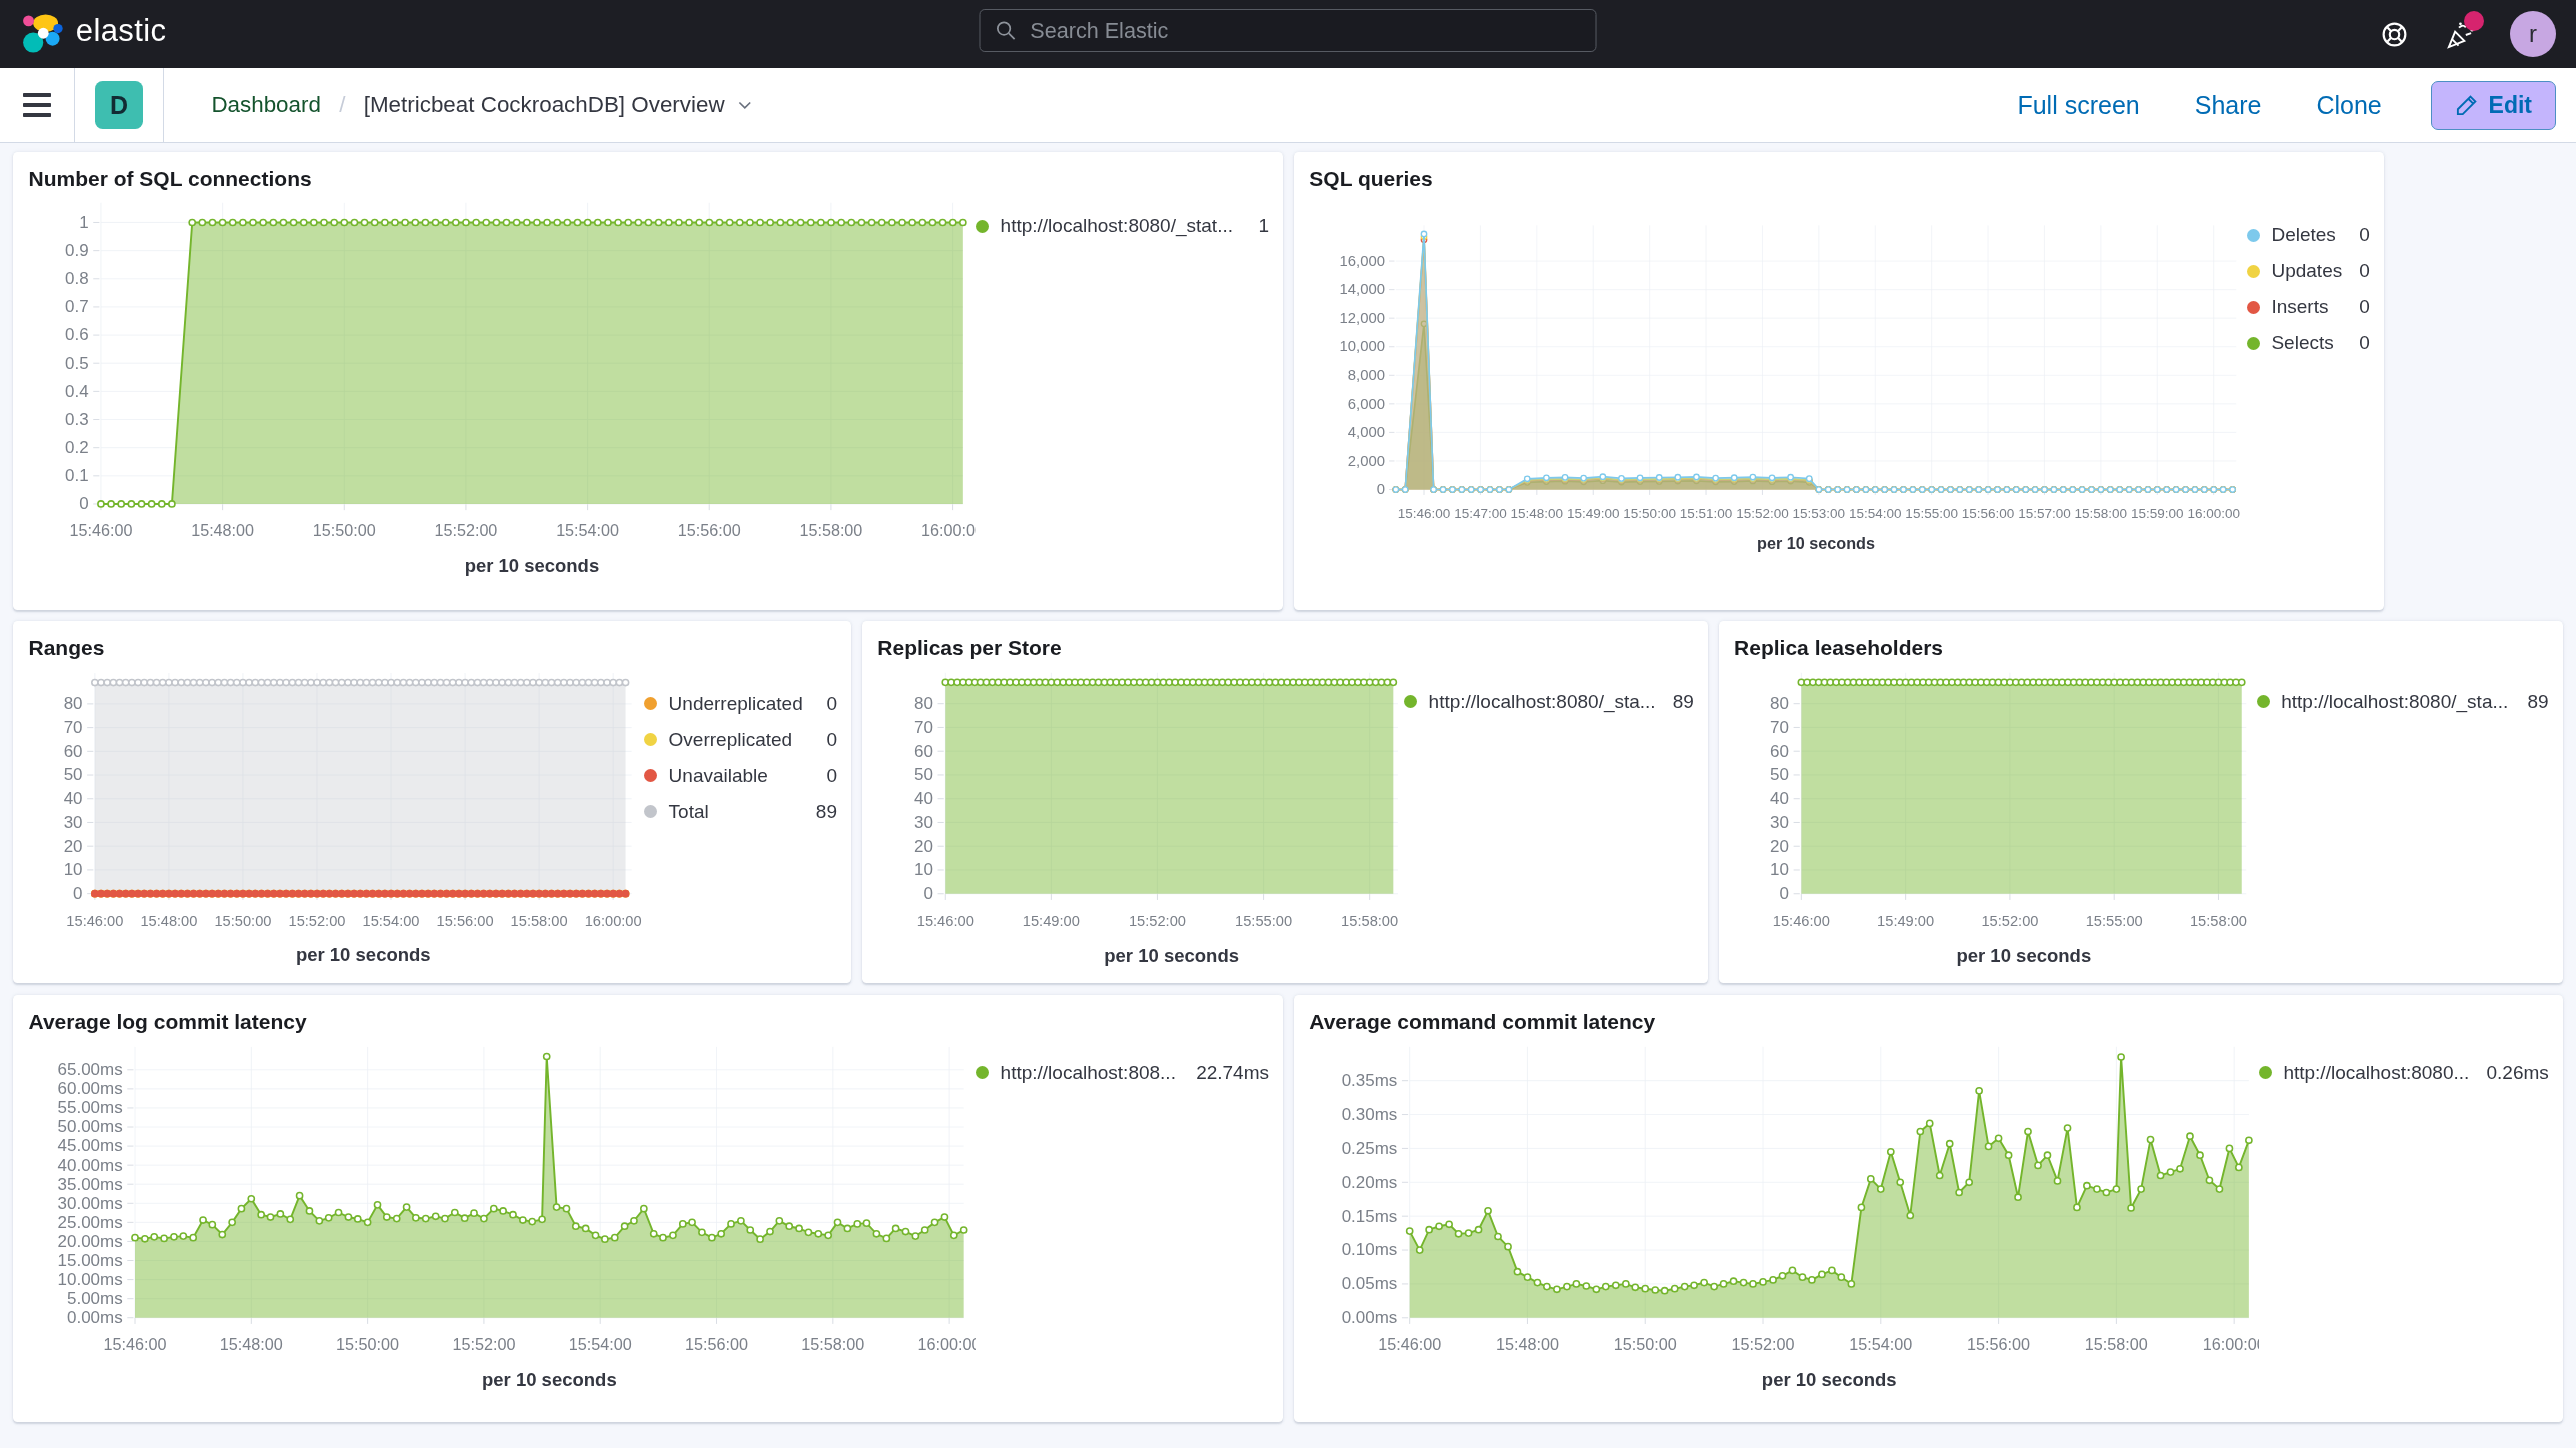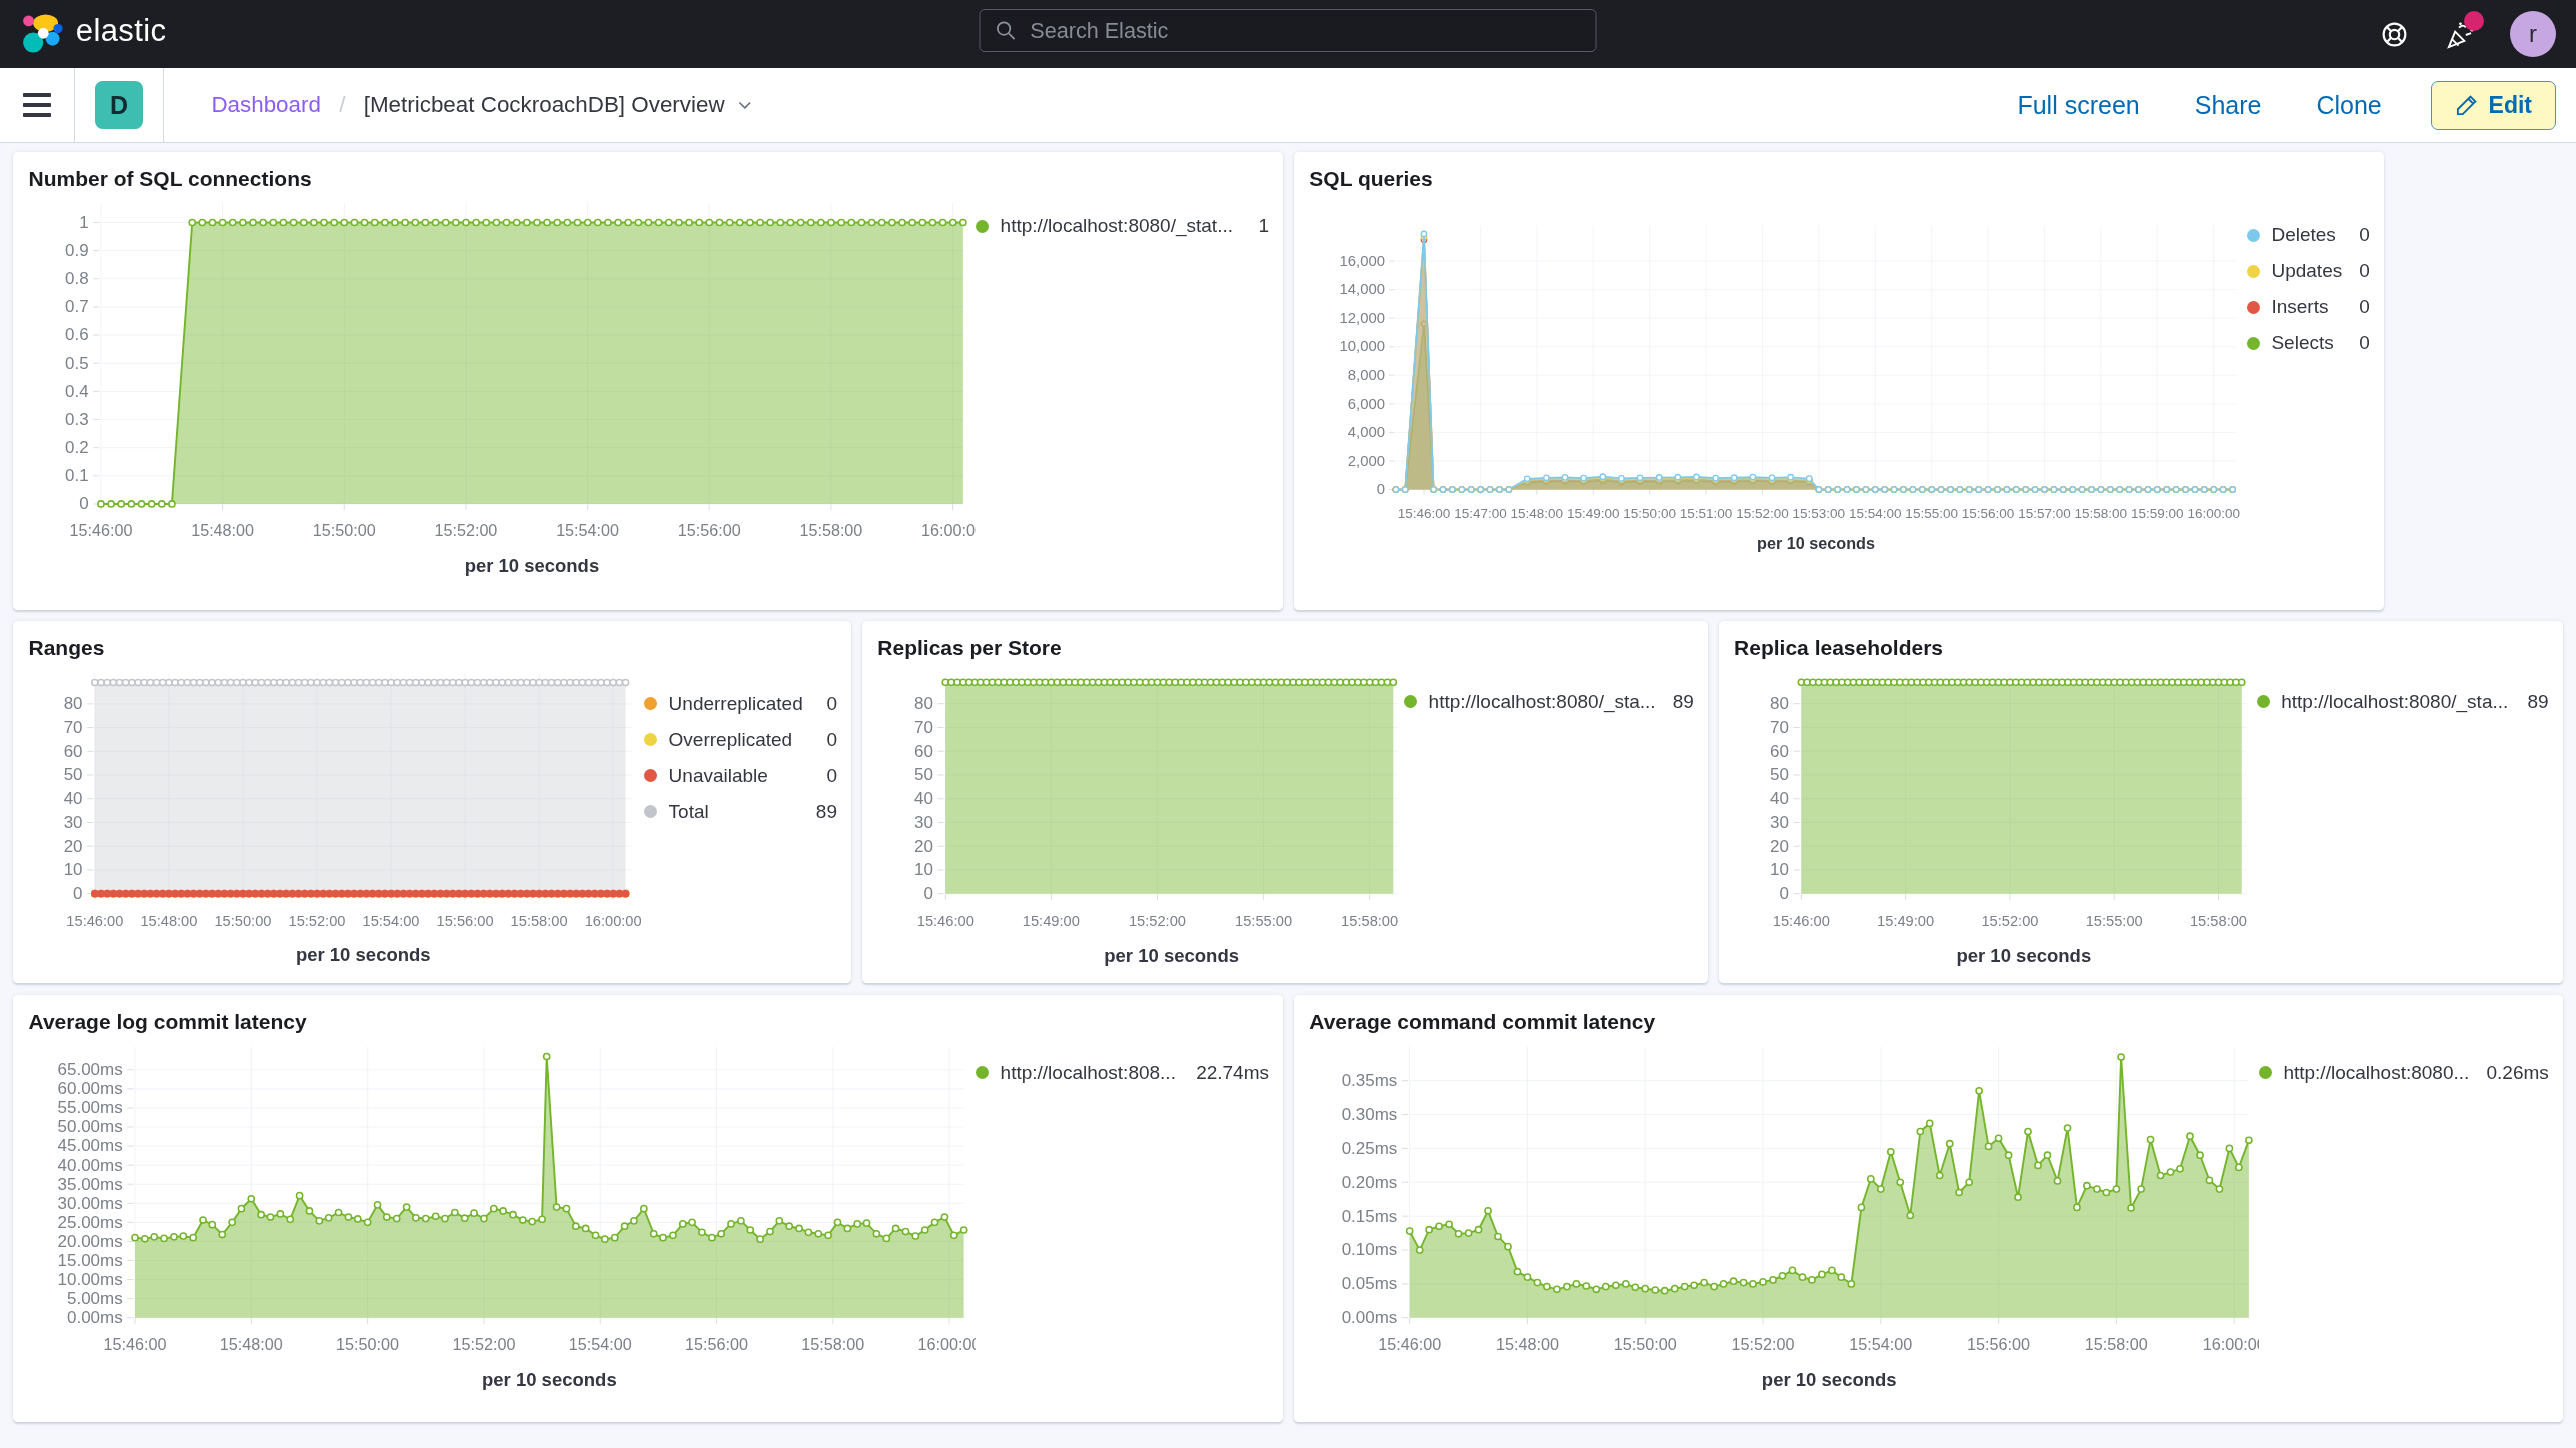--- a/index.html
+++ b/index.html
@@ -21,26 +21,26 @@
     display:flex;align-items:center;justify-content:center;border:none;cursor:pointer}
 
   
   .subbar{height:75px;background:#fff;border-bottom:0.8px solid #d3dae6;display:flex;align-items:center;padding:0 20px}
   .hamb{background:none;border:none;padding:3.1px;display:flex;flex-direction:column;gap:6.2px;cursor:pointer}
   .hamb i{display:block;width:28px;height:3.9px;background:#343741;border-radius:0.8px}
   .vdiv{width:0.8px;height:74px;background:#d3dae6;margin:0 20px;align-self:center}
   .appbadge{width:48px;height:48px;border-radius:7.7px;background:#3ebeb0;color:#122b33;font-size:25px;font-weight:bold;
     display:flex;align-items:center;justify-content:center;border:none;cursor:pointer}
   .crumbs{display:flex;align-items:center;gap:12.3px;margin-left:21.6px;font-size:22.4px}
-  .crumb-root{color:#8b5cf6;cursor:pointer;background:none;border:none;font:inherit}
+  .crumb-root{color:#14532d;cursor:pointer;background:none;border:none;font:inherit}
   .crumb-sep{color:#c6ccd8}
   .crumb-cur{color:#343741;display:flex;align-items:center;gap:9.3px;cursor:pointer;background:none;border:none;font:inherit}
   .actions{margin-left:auto;display:flex;align-items:center;gap:43px}
   .lnk{color:#006BB4;font-size:25px;background:none;border:none;cursor:pointer;font-family:inherit}
-  .editbtn{display:flex;align-items:center;gap:10.8px;color:#006BB4;font-size:23px;font-weight:bold;background:#fef9c3;
+  .editbtn{display:flex;align-items:center;gap:10.8px;color:#006BB4;font-size:23px;font-weight:bold;background:#c4b5fd;
     border:0.8px solid #4d8fc4;border-radius:7px;padding:10px 23px;cursor:pointer;font-family:inherit}
 
   
   .dash{padding:8.5px 13px 0 13px}
   .row{display:flex;gap:10.8px;margin-bottom:11.6px}
   .panel{background:#fff;border-radius:4.6px;padding:12.3px 14px;
     box-shadow:0 1.5px 1.5px rgba(152,162,179,.3),0 0.8px 3.9px rgba(152,162,179,.2)}
   .r1 .panel{height:458px}
   .r2 .panel{height:362px}
   .r3 .panel{height:427px}

